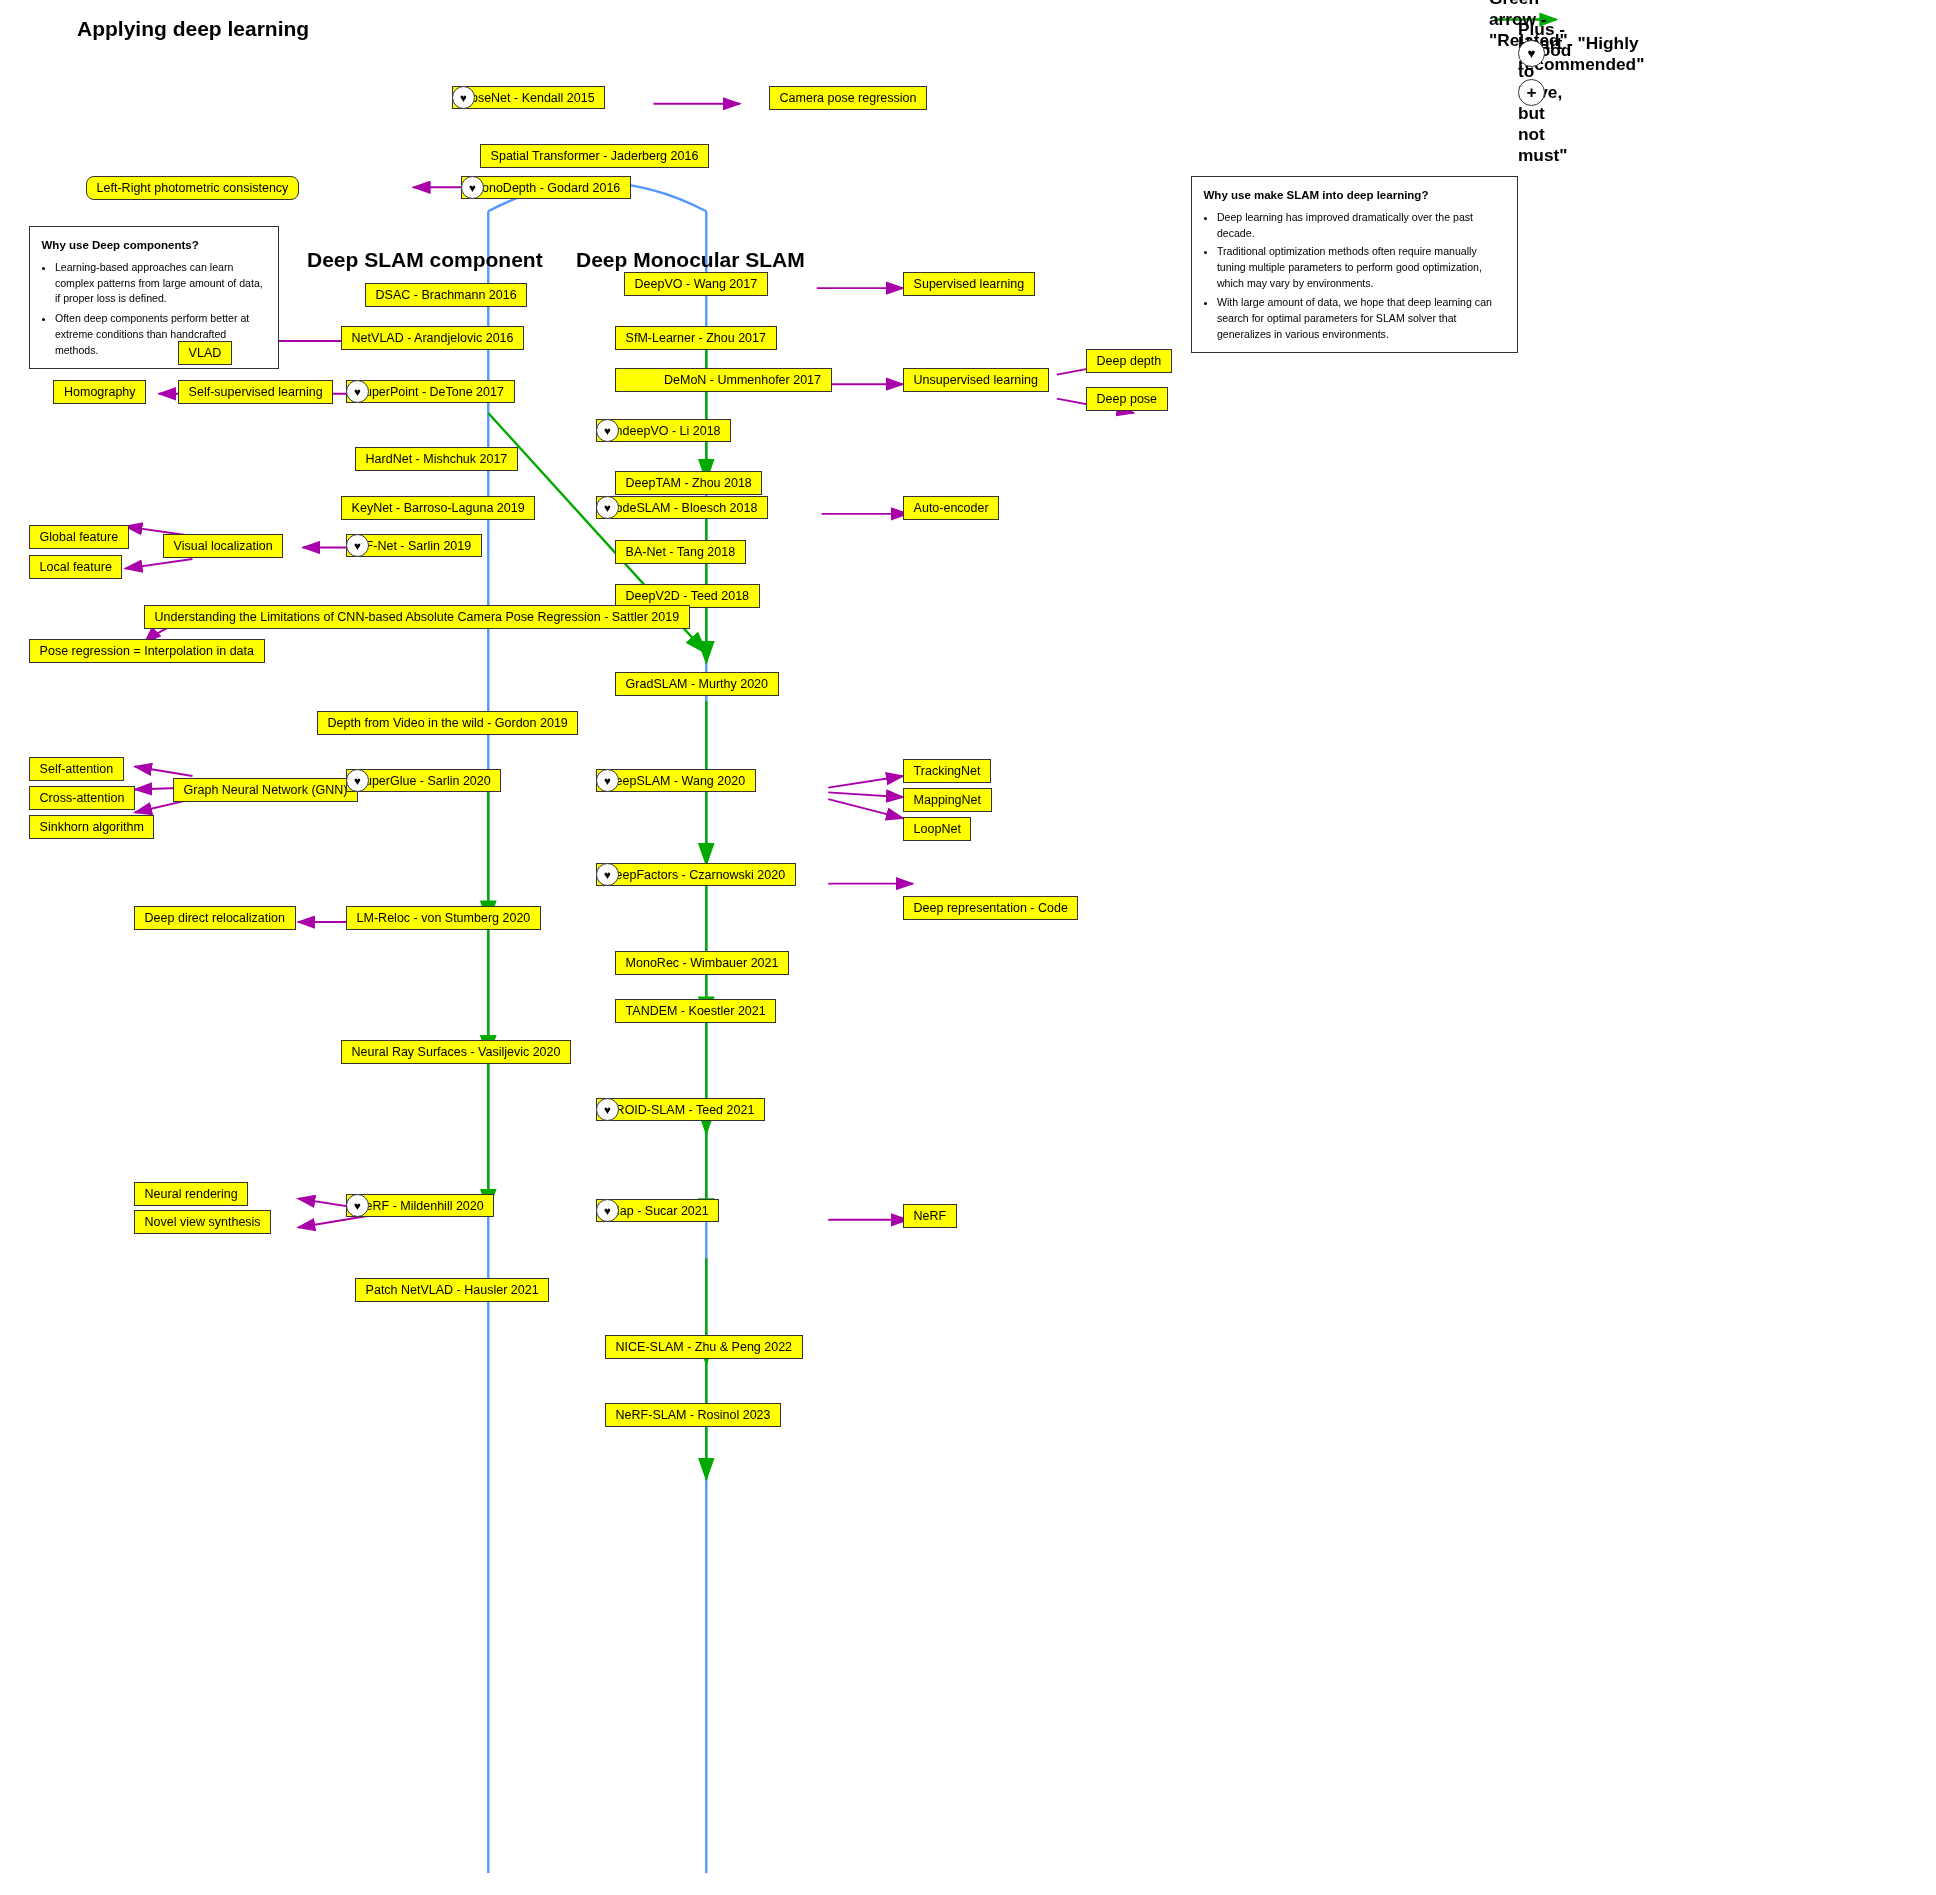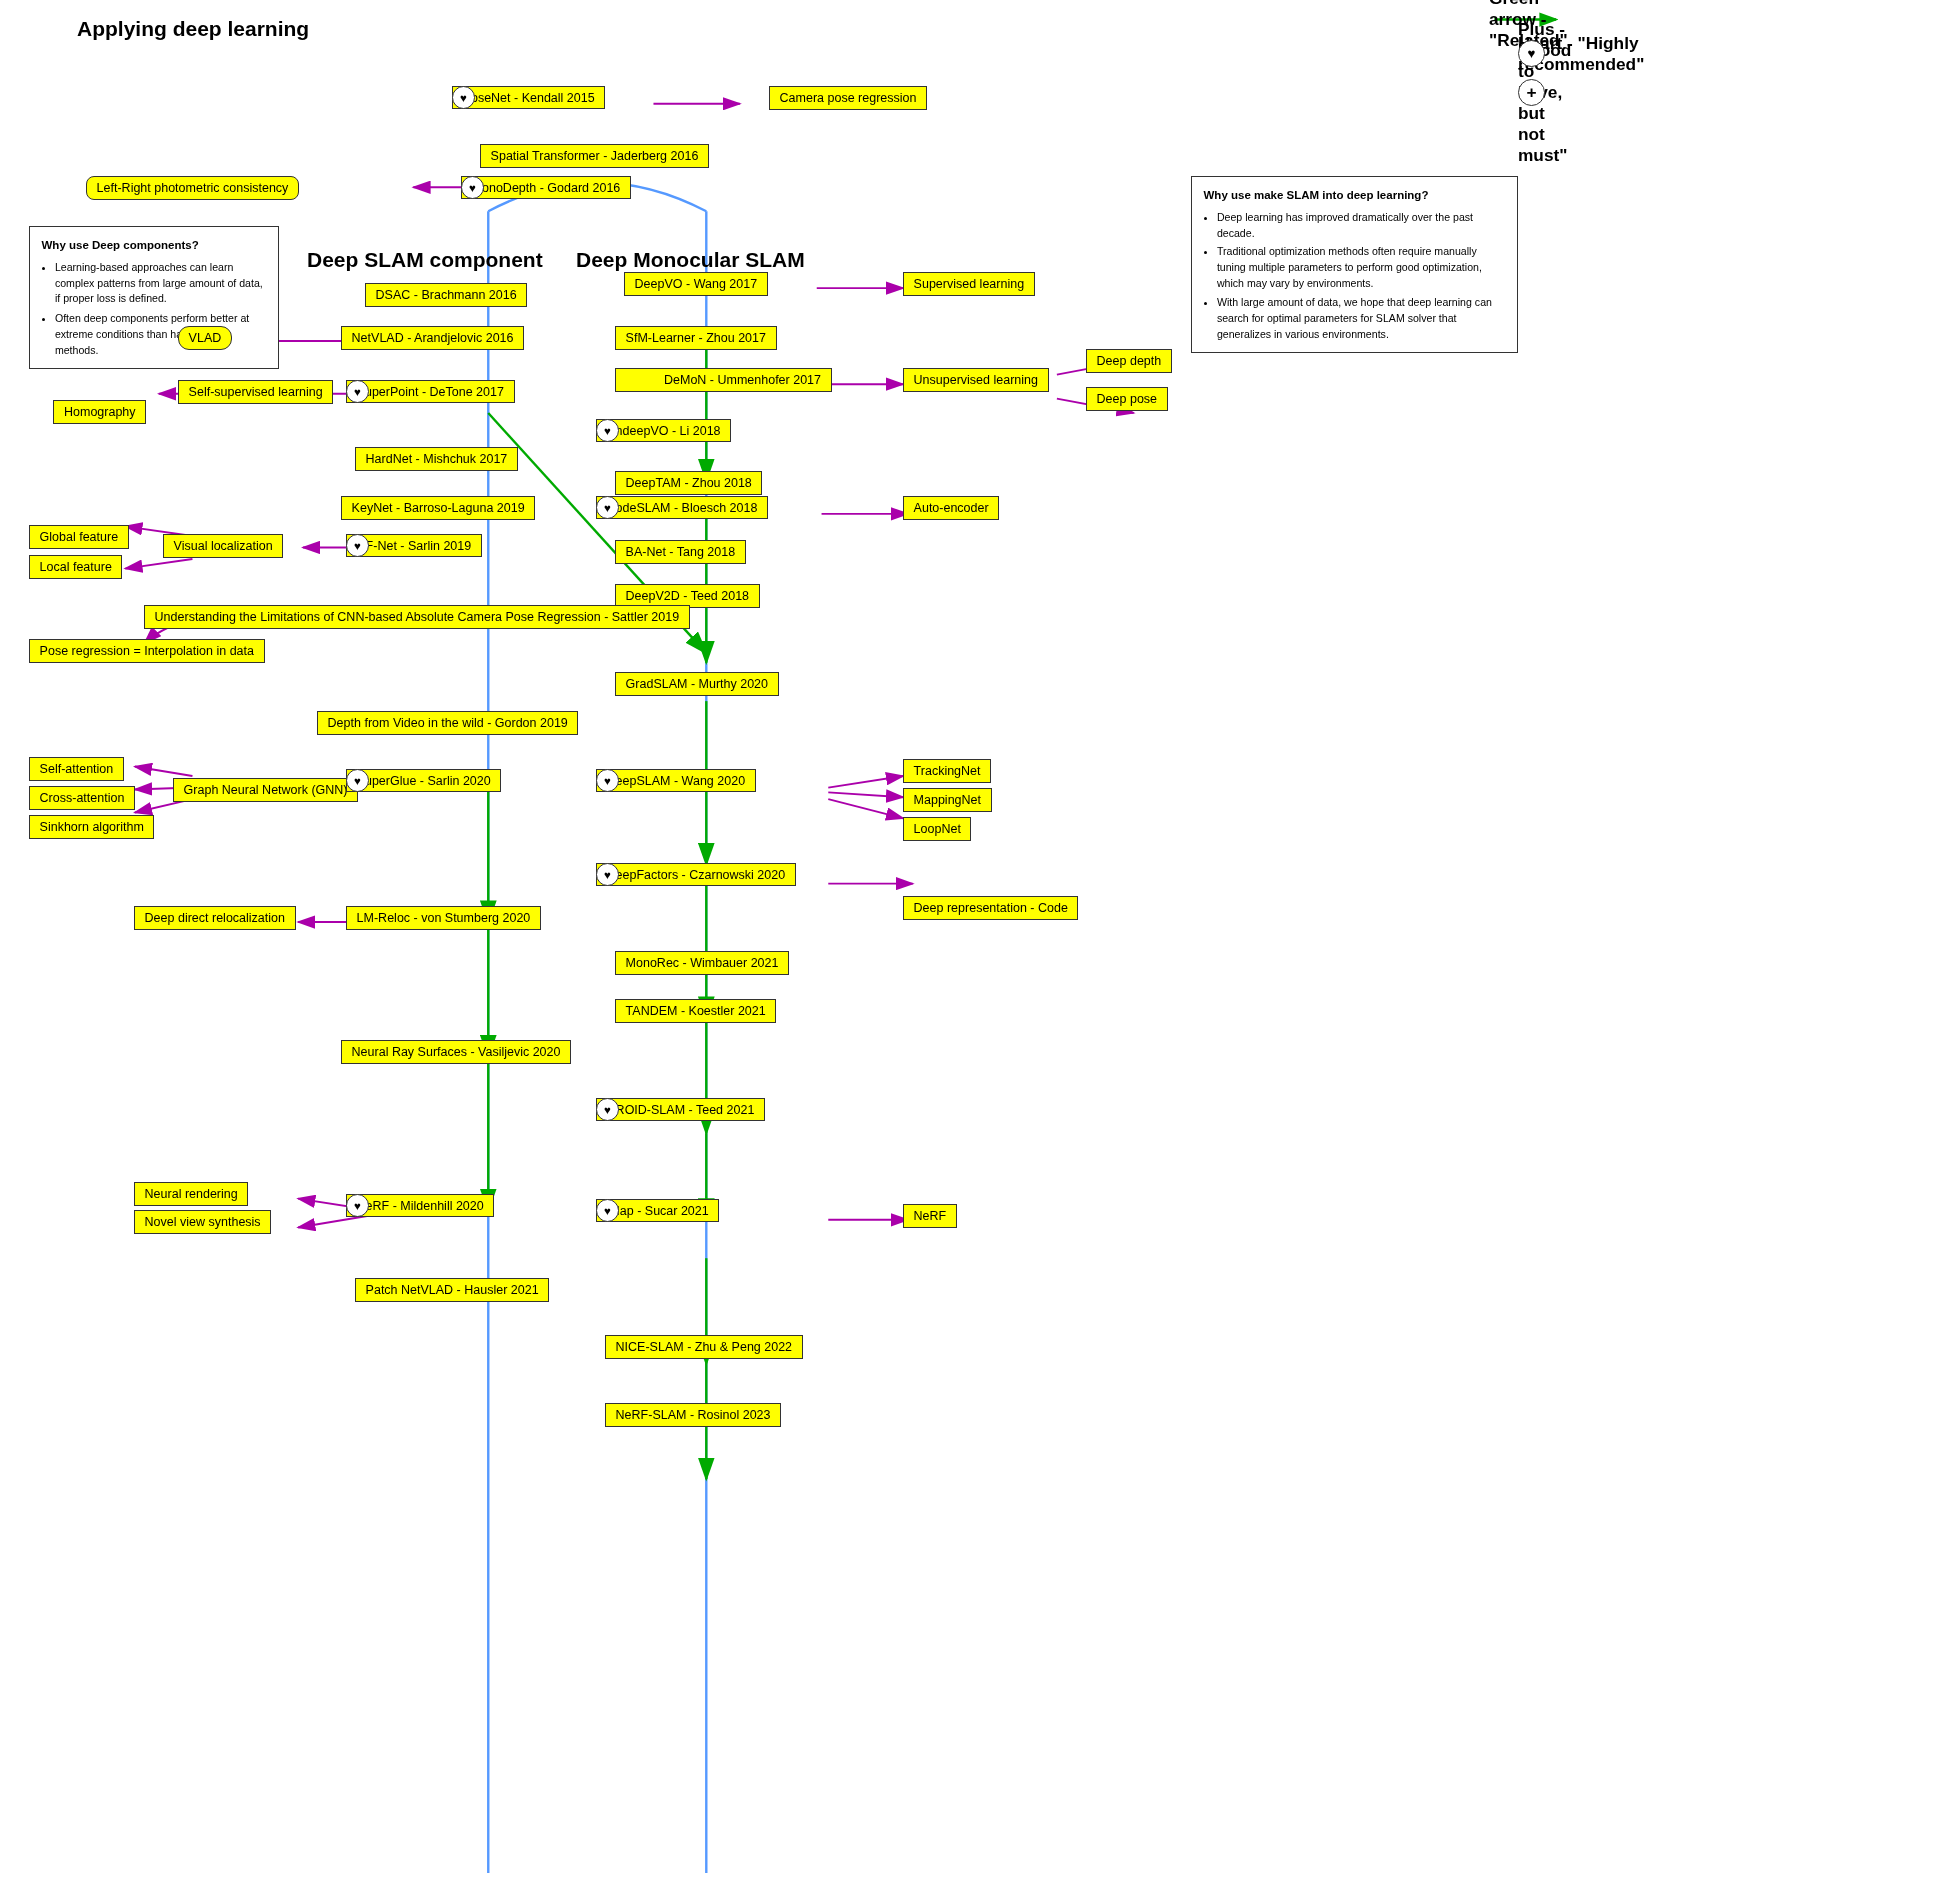--- a/index.html
+++ b/index.html
@@ -270,40 +270,40 @@
   <div class="section-title" style="left:576px; top:248px;">Deep Monocular SLAM</div>
 
   <div class="node" style="left:365px; top:283px;">DSAC - Brachmann 2016</div>
 
   <div class="node" style="left:624px; top:272px;">DeepVO - Wang 2017</div>
 
   <div class="node" style="left:903px; top:272px;">Supervised learning</div>
 
   <div class="node" style="left:341px; top:326px;">NetVLAD - Arandjelovic 2016</div>
 
-  <div class="node" style="left:178px; top:326px;border-radius:11px;">VLAD</div>
+  <div class="node" style="left:178px; top:341px;">VLAD</div>
 
   <div class="node" style="left:615px; top:326px;">SfM-Learner - Zhou 2017</div>
 
   <div class="node" style="left:615px; top:368px;padding-left:48px;">DeMoN - Ummenhofer 2017</div>
 
   <div class="node" style="left:903px; top:368px;">Unsupervised learning</div>
 
   <div class="node" style="left:1086px; top:349px;">Deep depth</div>
 
   <div class="node" style="left:1086px; top:387px;">Deep pose</div>
 
   <div style="position:absolute; left:346px; top:380px; display:flex; align-items:center; gap:3.8px;">
     <div class="heart-icon" style="position:relative; width:23px; height:23px; font-size:11.5px;">♥</div>
     <div class="node">SuperPoint - DeTone 2017</div>
   </div>
 
   <div class="node" style="left:178px; top:380px;">Self-supervised learning</div>
 
-  <div class="node" style="left:53px; top:400px;padding-left:10px;">Homography</div>
+  <div class="node" style="left:53px; top:380px;padding-left:10px;">Homography</div>
 
   <div style="position:absolute; left:596px; top:419px; display:flex; align-items:center; gap:3.8px;">
     <div class="heart-icon" style="position:relative; width:23px; height:23px; font-size:11.5px;">♥</div>
     <div class="node">UndeepVO - Li 2018</div>
   </div>
 
   <div class="node" style="left:355px; top:447px;">HardNet - Mishchuk 2017</div>
 
   <div class="node" style="left:615px; top:471px;">DeepTAM - Zhou 2018</div>
 

